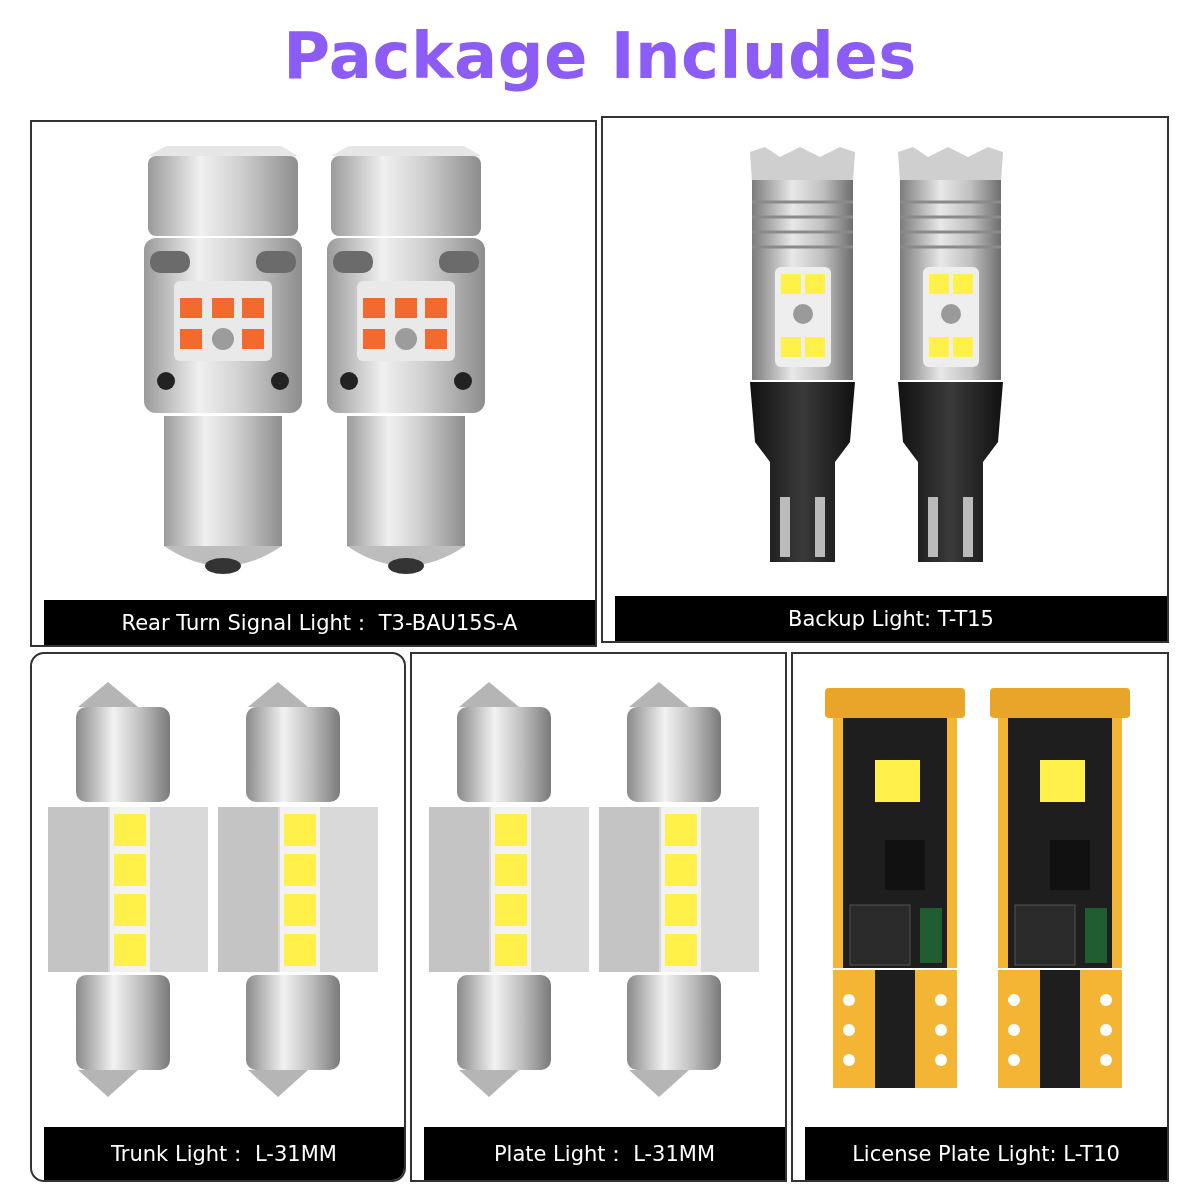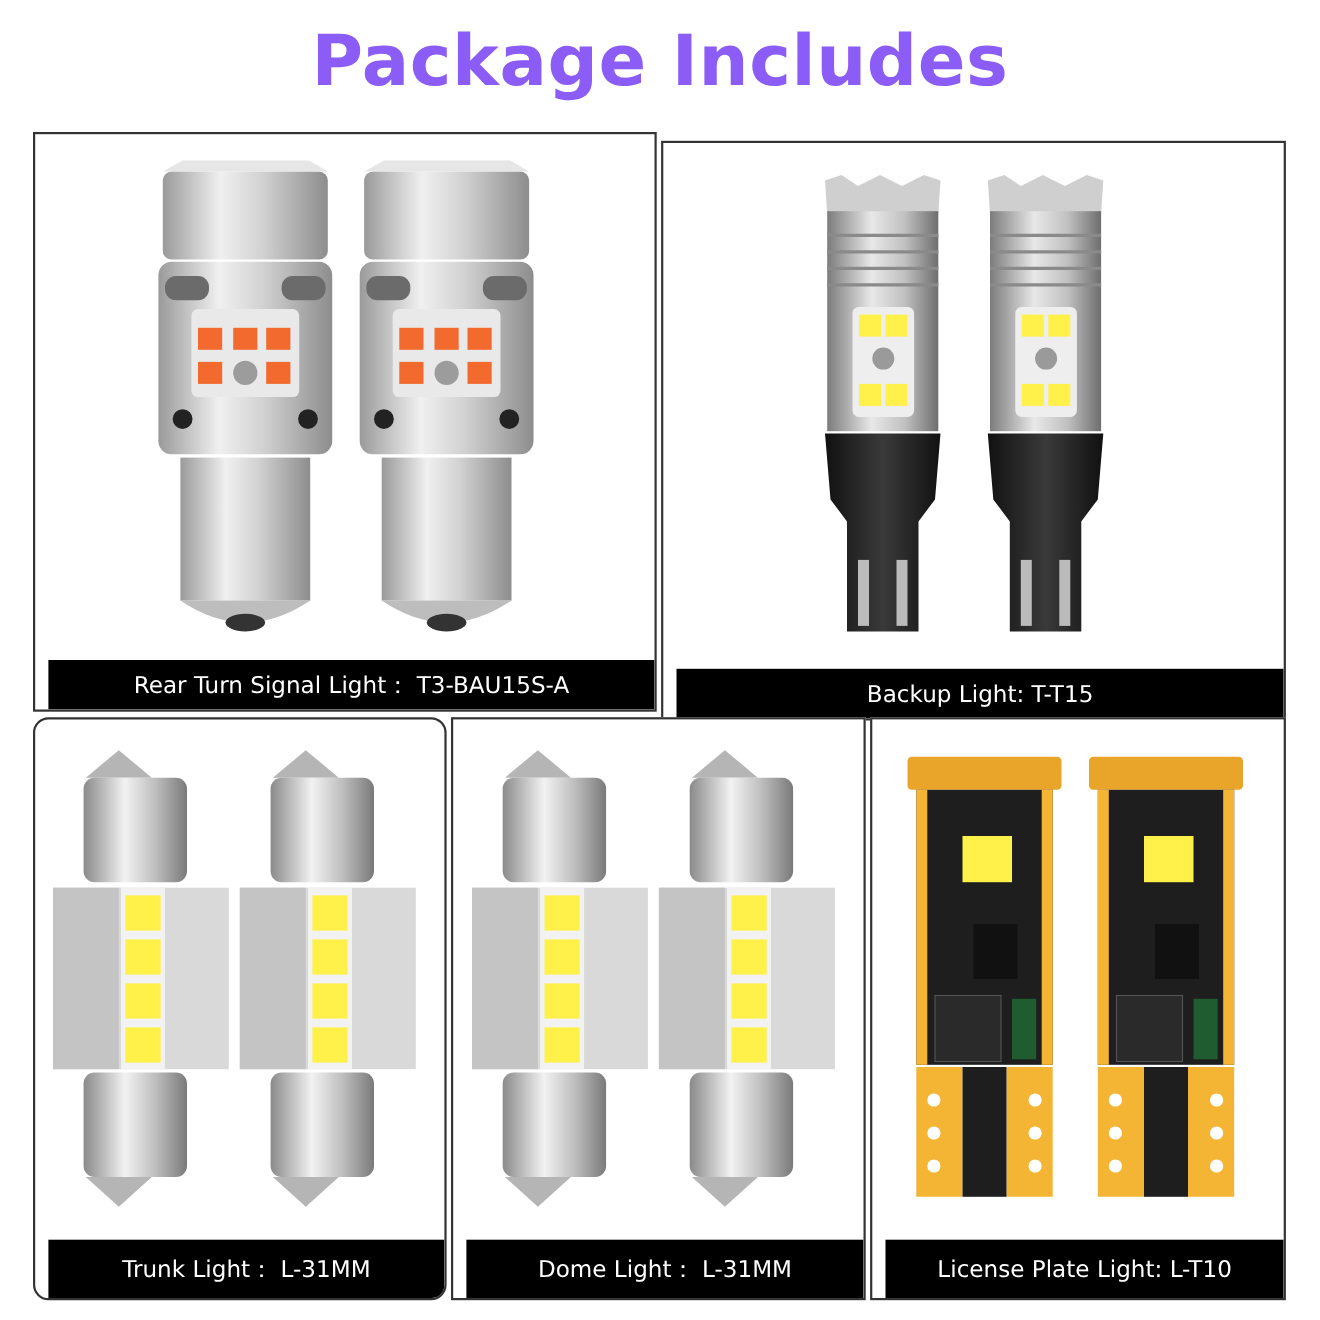--- a/index.html
+++ b/index.html
@@ -55,21 +55,21 @@
           <ellipse cx="87" cy="420" rx="18" ry="8" fill="#333"></ellipse>
         </g>
       </defs>
       <use href="#bau" x="2" y="5"></use>
       <use href="#bau" x="185" y="5"></use>
     </svg>
   </div>
   <div class="caption" style="height:45px;">Rear Turn Signal Light： T3-BAU15S-A</div>
 </div>
 
-<div class="panel" style="left:601px; top:128px; width:568px; height:527px;">
+<div class="panel" style="left:601px; top:116px; width:568px; height:527px;">
   <div class="stage" style="height:478px;">
     <svg width="320" height="440" viewBox="0 0 320 440">
       <defs>
         <linearGradient id="silv2" x1="0" x2="1">
           <stop offset="0" stop-color="#7c7c7c"></stop>
             <stop offset="0.4" stop-color="#e8e8e8"></stop>
           <stop offset="0.7" stop-color="#c0c0c0"></stop>
             <stop offset="1" stop-color="#6e6e6e"></stop>
         </linearGradient>
         <linearGradient id="blk" x1="0" x2="1">
@@ -138,21 +138,21 @@
   <div class="caption" style="height:53px;">Trunk Light： L-31MM</div>
 </div>
 
 <div class="panel" style="left:410px; top:652px; width:377px; height:530px;">
   <div class="stage" style="height:472px;">
     <svg width="340" height="420" viewBox="0 0 340 420">
       <use href="#fest" x="0" y="2"></use>
       <use href="#fest" x="170" y="2"></use>
     </svg>
   </div>
-  <div class="caption" style="height:53px;">Dome Light： L-31MM</div>
+  <div class="caption" style="height:53px;">Plate Light： L-31MM</div>
 </div>
 
 <div class="panel" style="left:791px; top:652px; width:378px; height:530px;">
   <div class="stage" style="height:472px;">
     <svg width="340" height="420" viewBox="0 0 340 420">
       <defs>
         <g id="t10">
           <rect x="10" y="8" width="140" height="30" rx="4" fill="#e8a52a"></rect>
           <rect x="18" y="38" width="124" height="250" fill="#1e1e1e"></rect>
           <rect x="18" y="38" width="10" height="250" fill="#f5b534"></rect>

